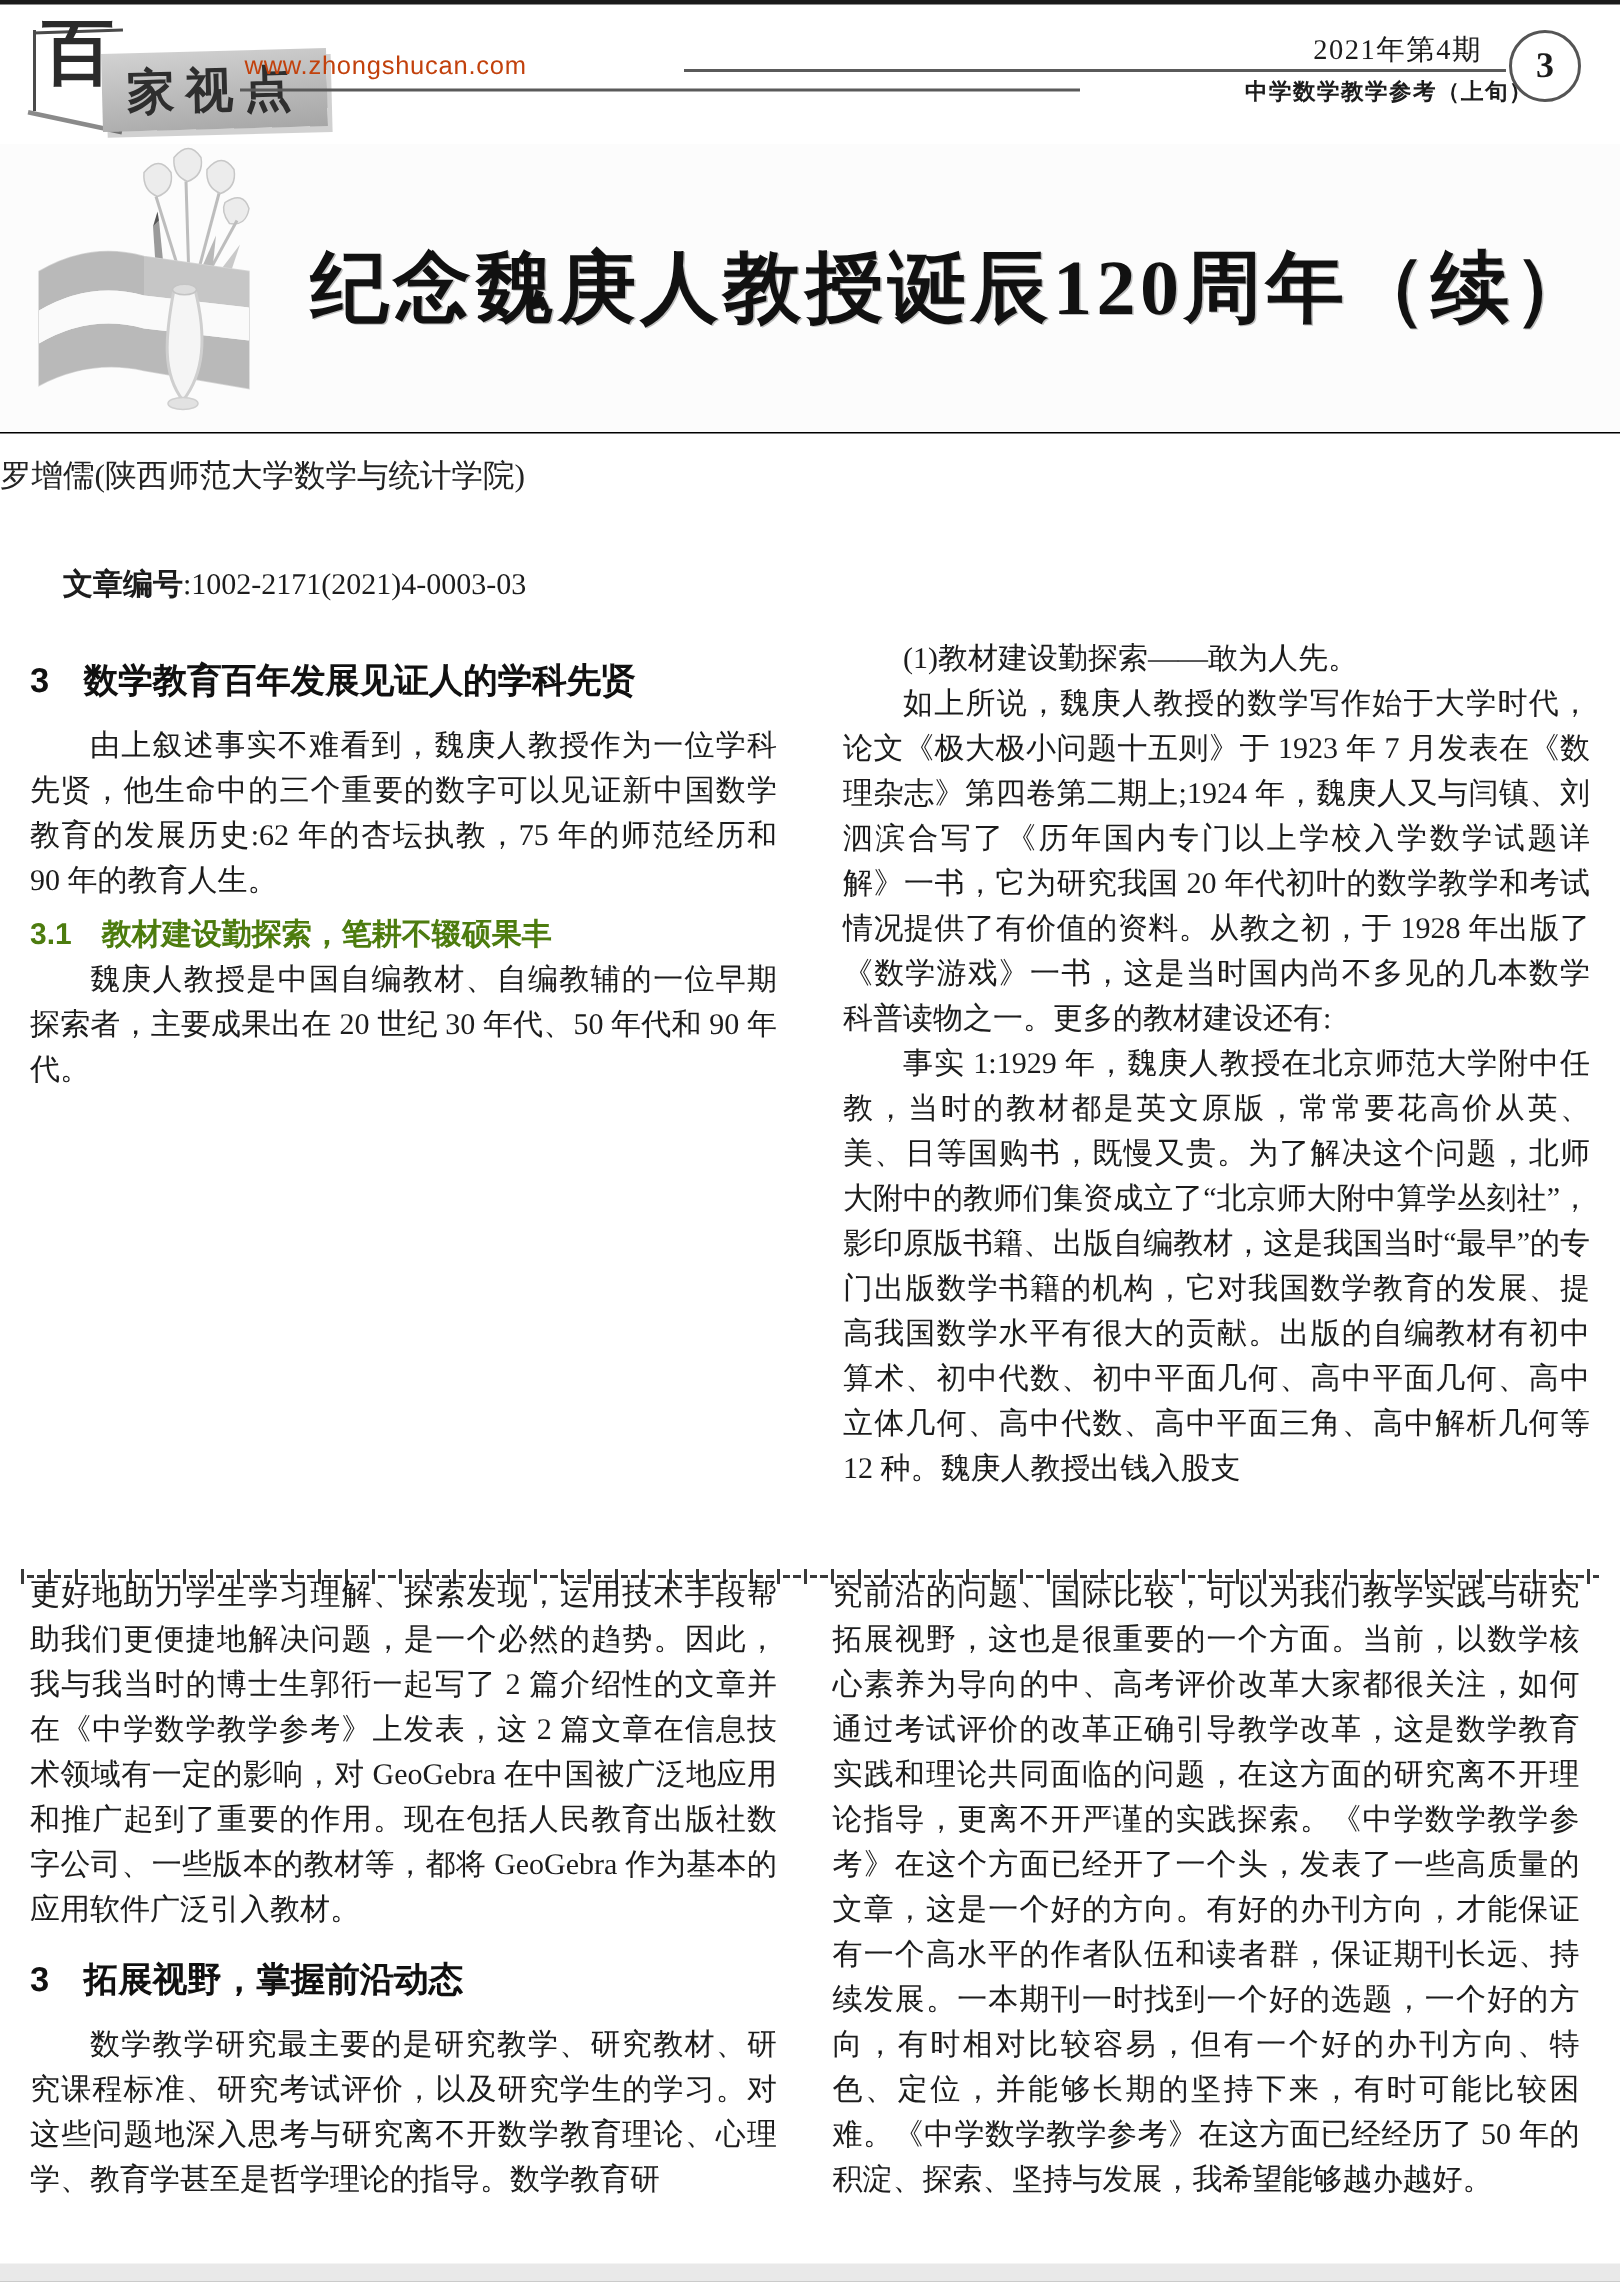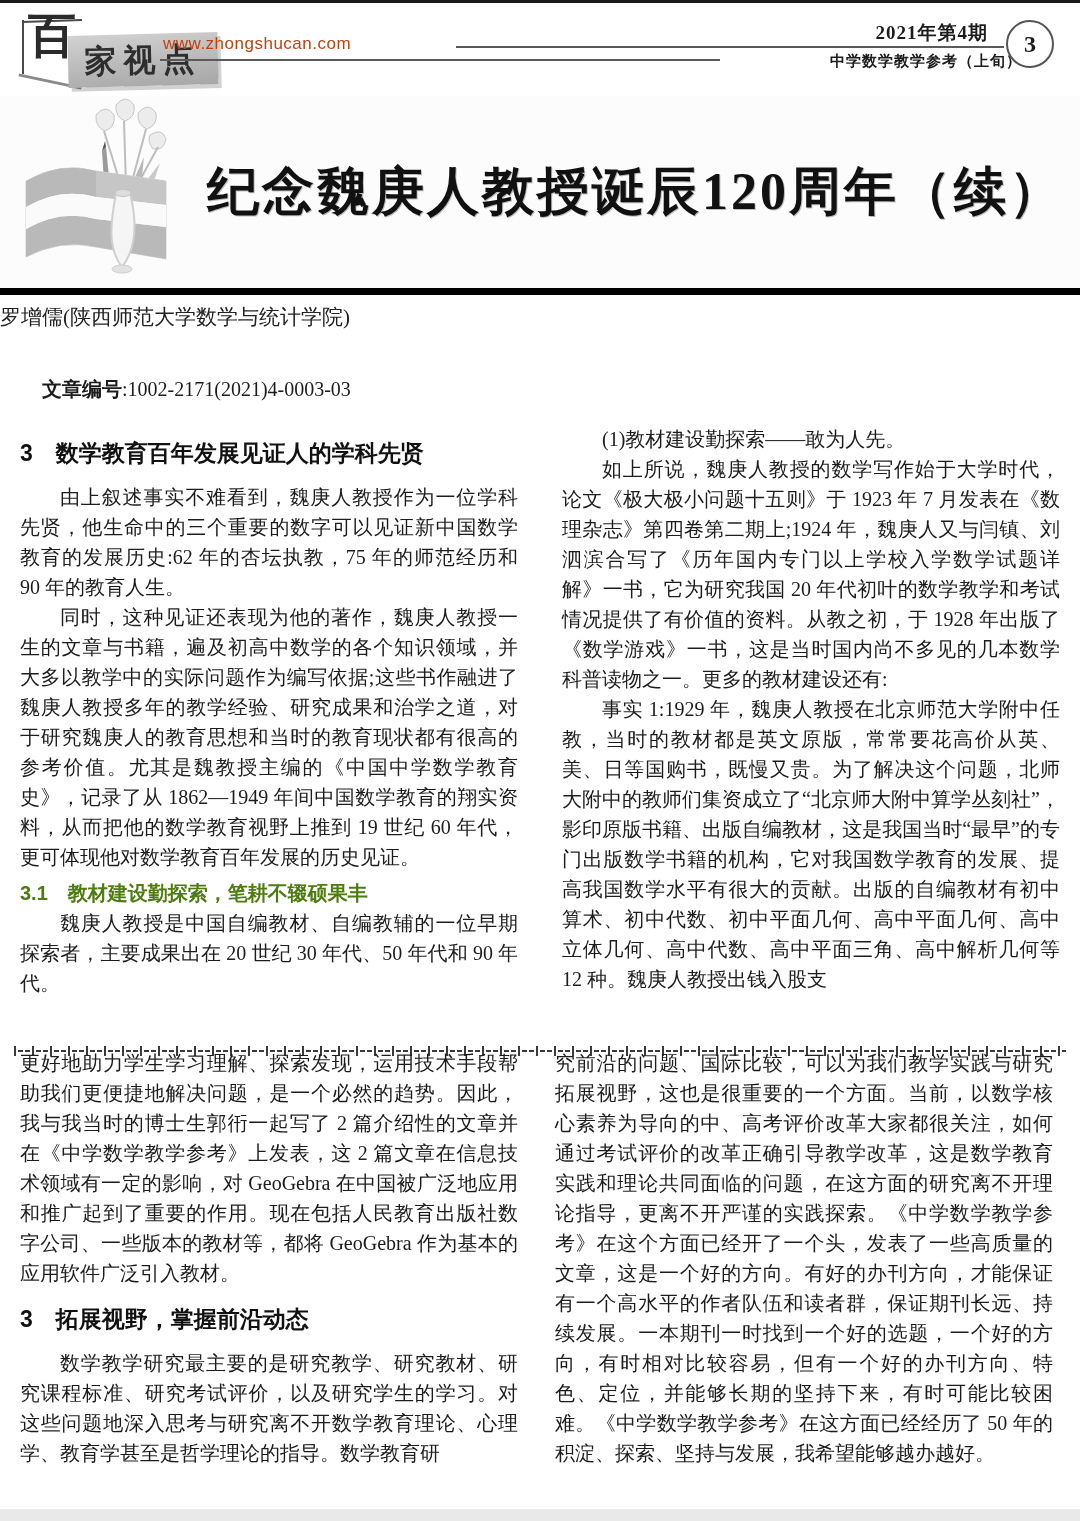--- a/index.html
+++ b/index.html
@@ -15,28 +15,28 @@
   .bai-swoosh{position:absolute;left:-2px;top:70px;width:64px;height:3px;background:#8a8a8a;transform:rotate(12deg);}
   .logo-bai{position:absolute;left:8px;top:2px;font-size:48px;font-weight:bold;color:#2b2b2b;z-index:2;line-height:1;}
   .logo-flag{position:absolute;left:48px;top:24px;width:150px;height:52px;
              background:linear-gradient(175deg,#d2d2d2,#a6a6a6);transform:rotate(-1.5deg);
              box-shadow:3px 4px 0 rgba(0,0,0,.18);display:flex;align-items:center;justify-content:center;}
   .logo-flag span{font-size:32px;font-weight:bold;color:#2e2e2e;letter-spacing:7px;line-height:1;}
   .website{position:absolute;left:163px;top:34px;font-family:"Liberation Sans","DejaVu Sans",sans-serif;
            font-size:17px;color:#c2410c;letter-spacing:.5px;}
   .hline1{position:absolute;left:456px;top:46px;width:548px;height:2px;background:#5a5a5a;}
   .hline2{position:absolute;left:160px;top:59px;width:560px;height:2px;background:#5a5a5a;}
-  .issue{position:absolute;right:92px;top:20px;font-size:19px;font-weight:700;letter-spacing:1px;}
+  .issue{position:absolute;right:92px;top:20px;font-size:19px;font-weight:400;letter-spacing:1px;}
   .journal{position:absolute;right:58px;top:52px;font-size:15px;font-weight:700;letter-spacing:1px;}
   .page-circle{position:absolute;right:26px;top:20px;width:44px;height:44px;border:2px solid #555;
                border-radius:50%;text-align:center;line-height:44px;font-size:24px;font-weight:bold;background:#fff;}
 
   
   .title-block{position:absolute;left:0;top:96px;width:1080px;height:192px;background:#fcfcfc;
-               border-bottom:7px solid #000000;display:flex;}
+               border-bottom:1px solid #000000;display:flex;}
   .decor{width:205px;display:flex;align-items:center;justify-content:center;}
   .main-title{flex:1;display:flex;align-items:center;justify-content:center;padding-right:14px;
               font-size:52px;font-weight:900;letter-spacing:3px;color:#111;
               text-shadow:1px 1px 0 rgba(0,0,0,.25);}
   .author{position:absolute;top:303px;width:100%;font-size:21px;color:#222;}
   .article-no{position:absolute;top:376px;left:42px;font-size:20px;}
   .article-no b{font-family:"Liberation Sans","DejaVu Sans",sans-serif;font-weight:bold;}
 
   
   .cols{position:absolute;left:20px;width:1040px;display:flex;gap:44px;}
@@ -125,21 +125,20 @@
   </div>
 
   <div class="author">罗增儒(陕西师范大学数学与统计学院)</div>
 
   <div class="article-no"><b>文章编号</b><span>:1002-2171(2021)4-0003-03</span></div>
 
   <div class="cols upper-cols">
     <div class="col">
       <div class="sec-h first">3　数学教育百年发展见证人的学科先贤</div>
       <p class="indent">由上叙述事实不难看到，魏庚人教授作为一位学科先贤，他生命中的三个重要的数字可以见证新中国数学教育的发展历史:62 年的杏坛执教，75 年的师范经历和 90 年的教育人生。</p>
-      <p class="indent">同时，这种见证还表现为他的著作，魏庚人教授一生的文章与书籍，遍及初高中数学的各个知识领域，并大多以教学中的实际问题作为编写依据;这些书作融进了魏庚人教授多年的教学经验、研究成果和治学之道，对于研究魏庚人的教育思想和当时的教育现状都有很高的参考价值。尤其是魏教授主编的《中国中学数学教育史》，记录了从 1862—1949 年间中国数学教育的翔实资料，从而把他的数学教育视野上推到 19 世纪 60 年代，更可体现他对数学教育百年发展的历史见证。</p>
       <div class="sub-h">3.1　教材建设勤探索，笔耕不辍硕果丰</div>
       <p class="indent">魏庚人教授是中国自编教材、自编教辅的一位早期探索者，主要成果出在 20 世纪 30 年代、50 年代和 90 年代。</p>
     </div>
     <div class="col">
       <p class="indent">(1)教材建设勤探索——敢为人先。</p>
       <p class="indent">如上所说，魏庚人教授的数学写作始于大学时代，论文《极大极小问题十五则》于 1923 年 7 月发表在《数理杂志》第四卷第二期上;1924 年，魏庚人又与闫镇、刘泗滨合写了《历年国内专门以上学校入学数学试题详解》一书，它为研究我国 20 年代初叶的数学教学和考试情况提供了有价值的资料。从教之初，于 1928 年出版了《数学游戏》一书，这是当时国内尚不多见的几本数学科普读物之一。更多的教材建设还有:</p>
       <p class="indent">事实 1:1929 年，魏庚人教授在北京师范大学附中任教，当时的教材都是英文原版，常常要花高价从英、美、日等国购书，既慢又贵。为了解决这个问题，北师大附中的教师们集资成立了“北京师大附中算学丛刻社”，影印原版书籍、出版自编教材，这是我国当时“最早”的专门出版数学书籍的机构，它对我国数学教育的发展、提高我国数学水平有很大的贡献。出版的自编教材有初中算术、初中代数、初中平面几何、高中平面几何、高中立体几何、高中代数、高中平面三角、高中解析几何等 12 种。魏庚人教授出钱入股支</p>
     </div>
   </div>
 

